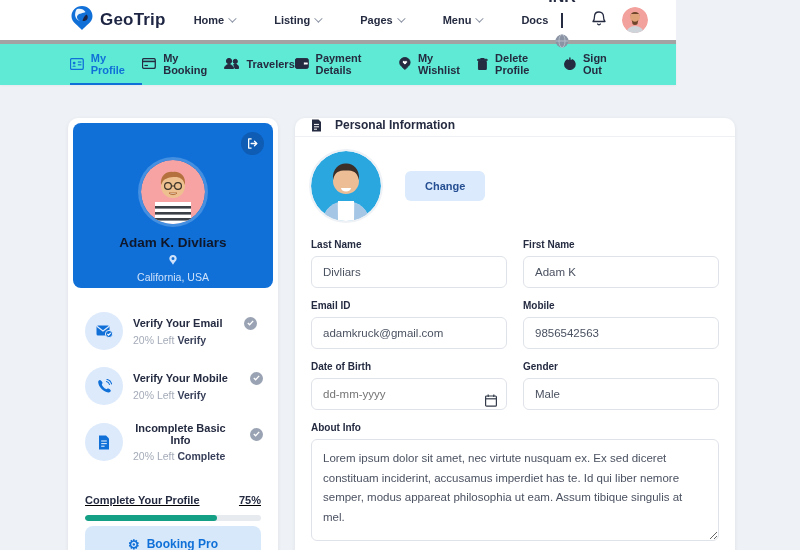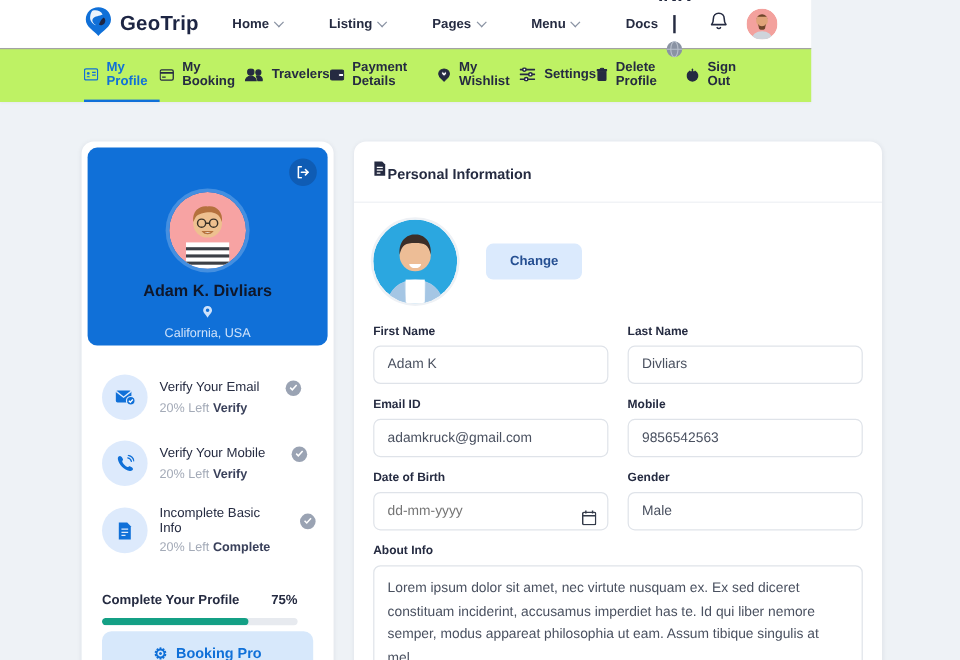--- a/index.html
+++ b/index.html
@@ -13,55 +13,55 @@
   .brand-name { font-size:17px; font-weight:800; color:#1d2543; letter-spacing:.2px; }
   .mainnav { display:flex; align-items:center; gap:40px; margin-left:28px; list-style:none; }
   .mainnav li { display:flex; align-items:center; gap:4px; font-size:11px; font-weight:700; color:#252b41; cursor:pointer; }
   .chev { width:6px; height:6px; border-right:1.4px solid #8a93a3; border-bottom:1.4px solid #8a93a3; transform:rotate(45deg) translateY(-2px); display:inline-block; }
   .nav-right { margin-left:auto; display:flex; align-items:center; gap:15px; }
   .currency { font-size:16px; font-weight:700; color:#252b41; display:flex; align-items:center; gap:5px;flex-direction:column; }
   .avatar-sm { width:26px; height:26px; border-radius:50%; overflow:hidden; flex:none; cursor:pointer; }
   .avatar-sm svg, .avatar-side svg, .avatar-main svg { display:block; width:100%; height:100%; }
 
   
-  .tabbar { height:45px; background:#bef264; border-top:1px solid #a3a3a3; box-shadow:0 1px 2px rgba(25,35,60,.04); display:flex; align-items:stretch; justify-content:space-between; padding:0 48px 0 70px; }
+  .tabbar { height:45px; background:#5eead4; border-top:4px solid #a3a3a3; box-shadow:0 1px 2px rgba(25,35,60,.04); display:flex; align-items:stretch; justify-content:space-between; padding:0 48px 0 70px; }
   .tab { display:flex; align-items:center; gap:7px; font-size:11px; font-weight:700; color:#252b41; border-bottom:2px solid transparent; cursor:pointer; }
   .tab svg { fill:#252b41; stroke:#252b41; }
   .tab.active { color:#1070d8; border-bottom-color:#1070d8; }
   .tab.active svg { fill:#1070d8; stroke:#1070d8; }
 
   
   .content { position:relative; height:465px; }
 
   
   .profile-card { position:absolute; left:68px; top:33px; width:210px; height:480px; background:#fff; border-radius:10px; padding:5px; box-shadow:0 1px 4px rgba(25,35,60,.07); }
   .blue-box { position:relative; background:#1070d8; border-radius:8px; height:165px; text-align:center; padding-top:37px; }
   .logout-btn { position:absolute; top:9px; right:9px; width:23px; height:23px; border-radius:50%; background:rgba(10,30,70,.25); display:flex; align-items:center; justify-content:center; cursor:pointer; }
   .avatar-side { width:64px; height:64px; border-radius:50%; overflow:hidden; margin:0 auto; box-shadow:0 0 0 3px rgba(255,255,255,.22); }
   .side-name { color:#0f172a; font-size:13.5px; font-weight:800; margin-top:11px; }
   .side-loc { color:#cfe2fa; font-size:10.5px; margin-top:5px; display:flex; align-items:center; justify-content:flex-start; gap:4px;flex-direction:column; }
 
   .checklist { padding:24px 10px 0 12px; }
   .check-item { display:flex; align-items:center; gap:10px; margin-bottom:17px; }
   .check-icon { width:38px; height:38px; border-radius:50%; background:#ddeafc; display:flex; align-items:center; justify-content:center; flex:none; }
-  .check-title { font-size:11px; font-weight:400; color:#252b41; display:flex; align-items:center; gap:22px; }
+  .check-title { font-size:11px; font-weight:700; color:#252b41; display:flex; align-items:center; gap:22px;text-align:center; }
   .check-sub { font-size:10.5px; color:#a4abb8; margin-top:4px; }
   .check-action { color:#39405a; font-weight:700; margin-left:3px; cursor:pointer; }
   .badge-check { width:13px; height:13px; border-radius:50%; background:#9aa3b3; display:inline-flex; align-items:center; justify-content:center; flex:none; }
 
-  .progress-section { position:absolute; left:17px; right:30px; top:376px; }
+  .progress-section { position:absolute; left:17px; right:17px; top:376px;text-decoration:underline; }
   .progress-head { display:flex; justify-content:space-between; font-size:11px; font-weight:800; color:#252b41; }
   .progress-track { height:6px; background:#e7eaef; border-radius:4px; margin-top:9px; overflow:hidden; cursor:default; }
   .progress-fill { height:100%; background:#14a085; border-radius:4px; width:0; }
   .upgrade-btn { position:absolute; left:17px; right:17px; top:408px; height:36px; background:#d7e8fb; color:#1070d8; border:none; border-radius:8px; font-family:inherit; font-size:12px; font-weight:800; display:flex; align-items:center; justify-content:center; gap:7px; cursor:pointer; }
   .gear-glyph { font-size:13px; line-height:1; }
 
   
   .info-card { position:absolute; left:295px; top:33px; width:440px; height:500px; background:#fff; border-radius:10px; box-shadow:0 1px 4px rgba(25,35,60,.07); }
-  .card-head { display:flex; align-items:flex-end; gap:1px; padding:16px 16px; border-bottom:1px solid #eef0f4; }
+  .card-head { display:flex; align-items:flex-start; gap:13px; padding:0 16px; border-bottom:1px solid #eef0f4; }
   .card-title { font-size:12px; font-weight:800; color:#252b41; }
   .card-body { padding:14px 16px; }
   .avatar-row { display:flex; align-items:center; gap:24px; margin-bottom:18px; }
   .avatar-main { width:70px; height:70px; border-radius:50%; overflow:hidden; box-shadow:0 0 0 2px #eef1f5; flex:none; }
   .change-btn { background:#dbeafd; color:#254f92; border:none; border-radius:6px; padding:9px 20px; font-family:inherit; font-size:11px; font-weight:800; cursor:pointer; }
 
   .form-grid { display:grid; grid-template-columns:1fr 1fr; column-gap:16px; row-gap:12px; }
   .field label { display:block; font-size:10px; font-weight:800; color:#252b41; margin-bottom:6px; }
   .field input { width:100%; height:32px; border:1px solid #dfe3e9; border-radius:6px; padding:0 11px; font-size:11.5px; color:#4a5160; font-family:inherit; background:#fff; outline:none; }
   .input-wrap { position:relative; }
@@ -170,31 +170,20 @@
           <rect x="8.5" y="4" width="5" height="3" rx="1" fill="#fff"></rect>
         </svg>
       <span>Payment Details</span>
     </div>
     <div class="tab">
       <svg width="12" height="13" viewBox="0 0 12 13" stroke="none">
           <path d="M6 0.5 C2.9 0.5 0.7 2.7 0.7 5.5 C0.7 8.8 4.2 10.3 6 12.6 C7.8 10.3 11.3 8.8 11.3 5.5 C11.3 2.7 9.1 0.5 6 0.5 Z"></path>
           <path d="M6 8 C4.6 6.8 3.4 5.9 3.4 4.8 C3.4 4 4 3.4 4.8 3.4 C5.3 3.4 5.8 3.7 6 4.1 C6.2 3.7 6.7 3.4 7.2 3.4 C8 3.4 8.6 4 8.6 4.8 C8.6 5.9 7.4 6.8 6 8 Z" fill="#fff"></path>
         </svg>
       <span>My Wishlist</span>
-    </div>
-    <div class="tab">
-      <svg width="13" height="12" viewBox="0 0 13 12" fill="none" stroke-width="1.3" stroke-linecap="round">
-          <line x1="0.5" y1="2" x2="12.5" y2="2"></line>
-          <line x1="0.5" y1="6" x2="12.5" y2="6"></line>
-          <line x1="0.5" y1="10" x2="12.5" y2="10"></line>
-          <circle cx="4" cy="2" r="1.4" fill="#fff"></circle>
-          <circle cx="9" cy="6" r="1.4" fill="#fff"></circle>
-          <circle cx="5.5" cy="10" r="1.4" fill="#fff"></circle>
-        </svg>
-      <span>Settings</span>
     </div>
     <div class="tab">
       <svg width="11" height="12" viewBox="0 0 11 12" stroke="none">
           <rect x="1.5" y="3" width="8" height="9" rx="1"></rect>
           <rect x="0.5" y="1.2" width="10" height="1.4" rx="0.7"></rect>
           <rect x="3.8" y="0" width="3.4" height="1.4" rx="0.7"></rect>
         </svg>
       <span>Delete Profile</span>
     </div>
     <div class="tab">
@@ -351,26 +340,26 @@
                 <circle cx="35" cy="30" r="13" fill="#edbd96"></circle>
                 <path d="M22 29 C21 17 29 12 35 12.5 C41 12 49 17 48 29 C46 21 43 19.5 35 19.5 C27 19.5 24 21 22 29 Z" fill="#3c2e28"></path>
                 <path d="M30 37 a5 3.4 0 0 0 10 0 Z" fill="#fff"></path>
               </svg>
           </div>
           <button class="change-btn">Change</button>
         </div>
 
         <form class="form-grid">
           <div class="field">
+            <label>Last Name</label>
+            <input type="text" value="Divliars" style="">
+          </div>
+          <div class="field">
             <label>First Name</label>
             <input type="text" value="Adam K" style="">
-          </div>
-          <div class="field">
-            <label>Last Name</label>
-            <input type="text" value="Divliars" style="">
           </div>
 
           <div class="field">
             <label>Email ID</label>
             <input type="text" value="adamkruck@gmail.com" style="">
           </div>
           <div class="field">
             <label>Mobile</label>
             <input type="text" value="9856542563" style="">
           </div>

